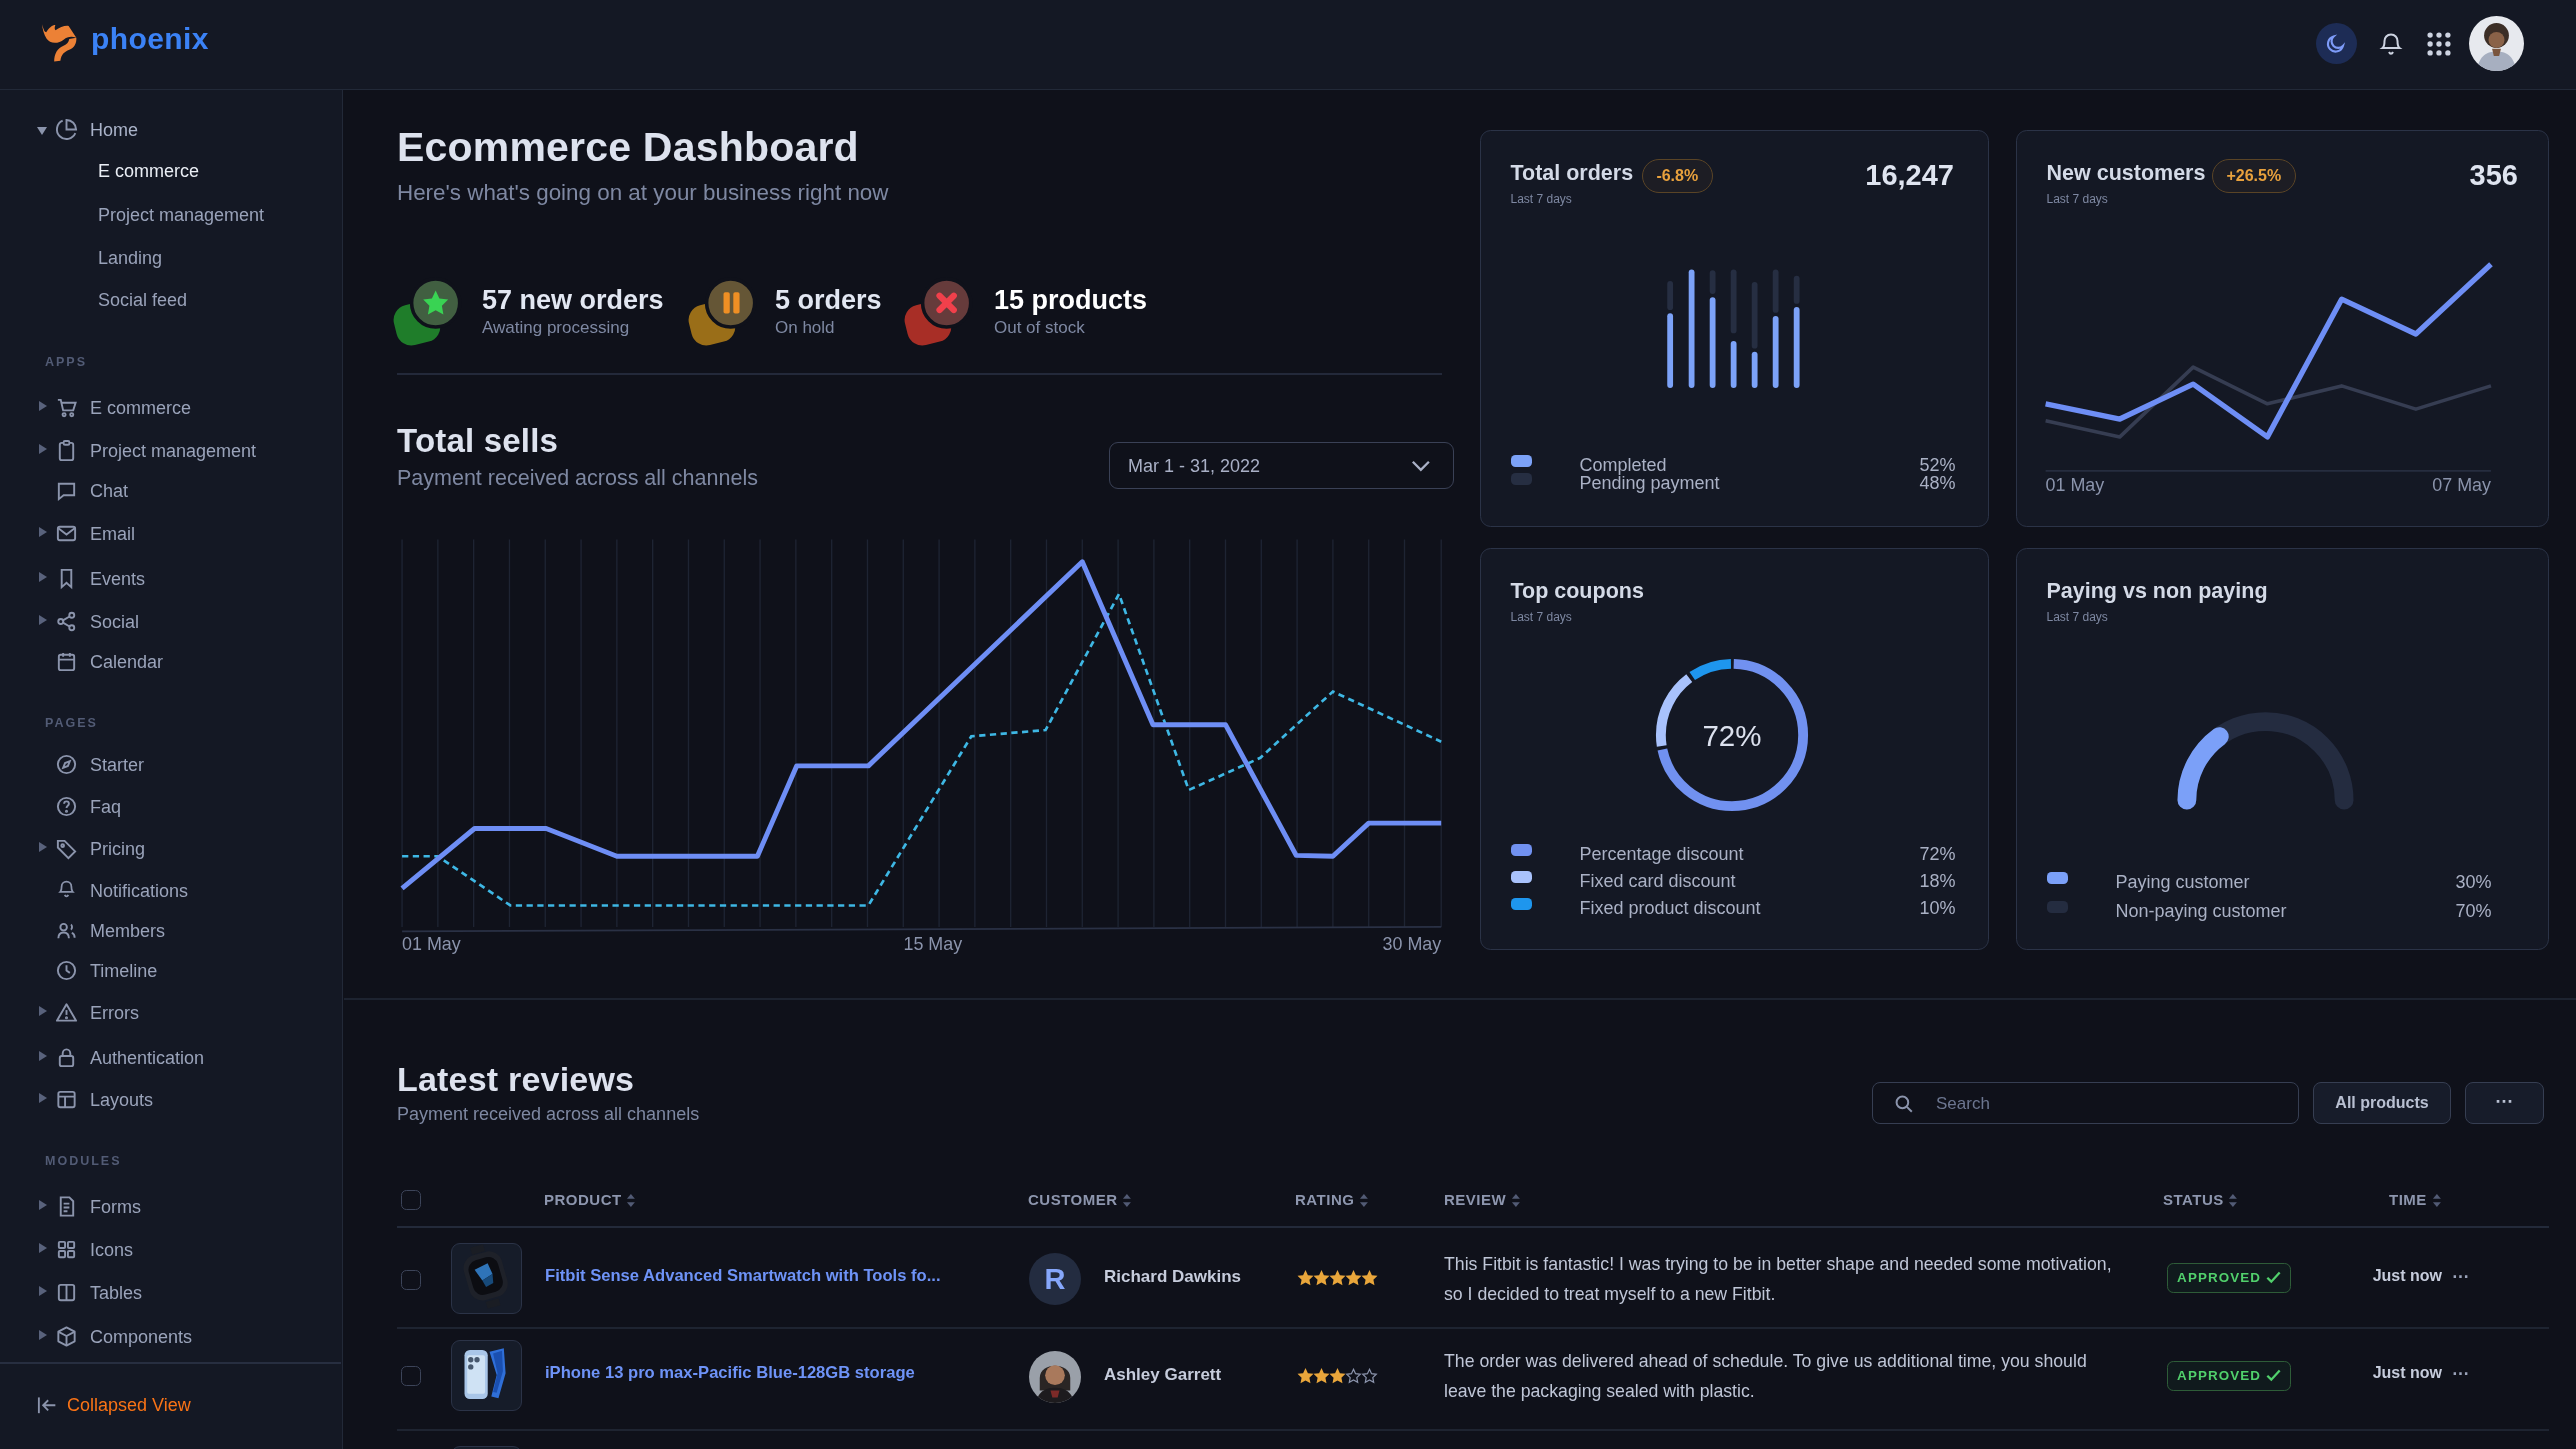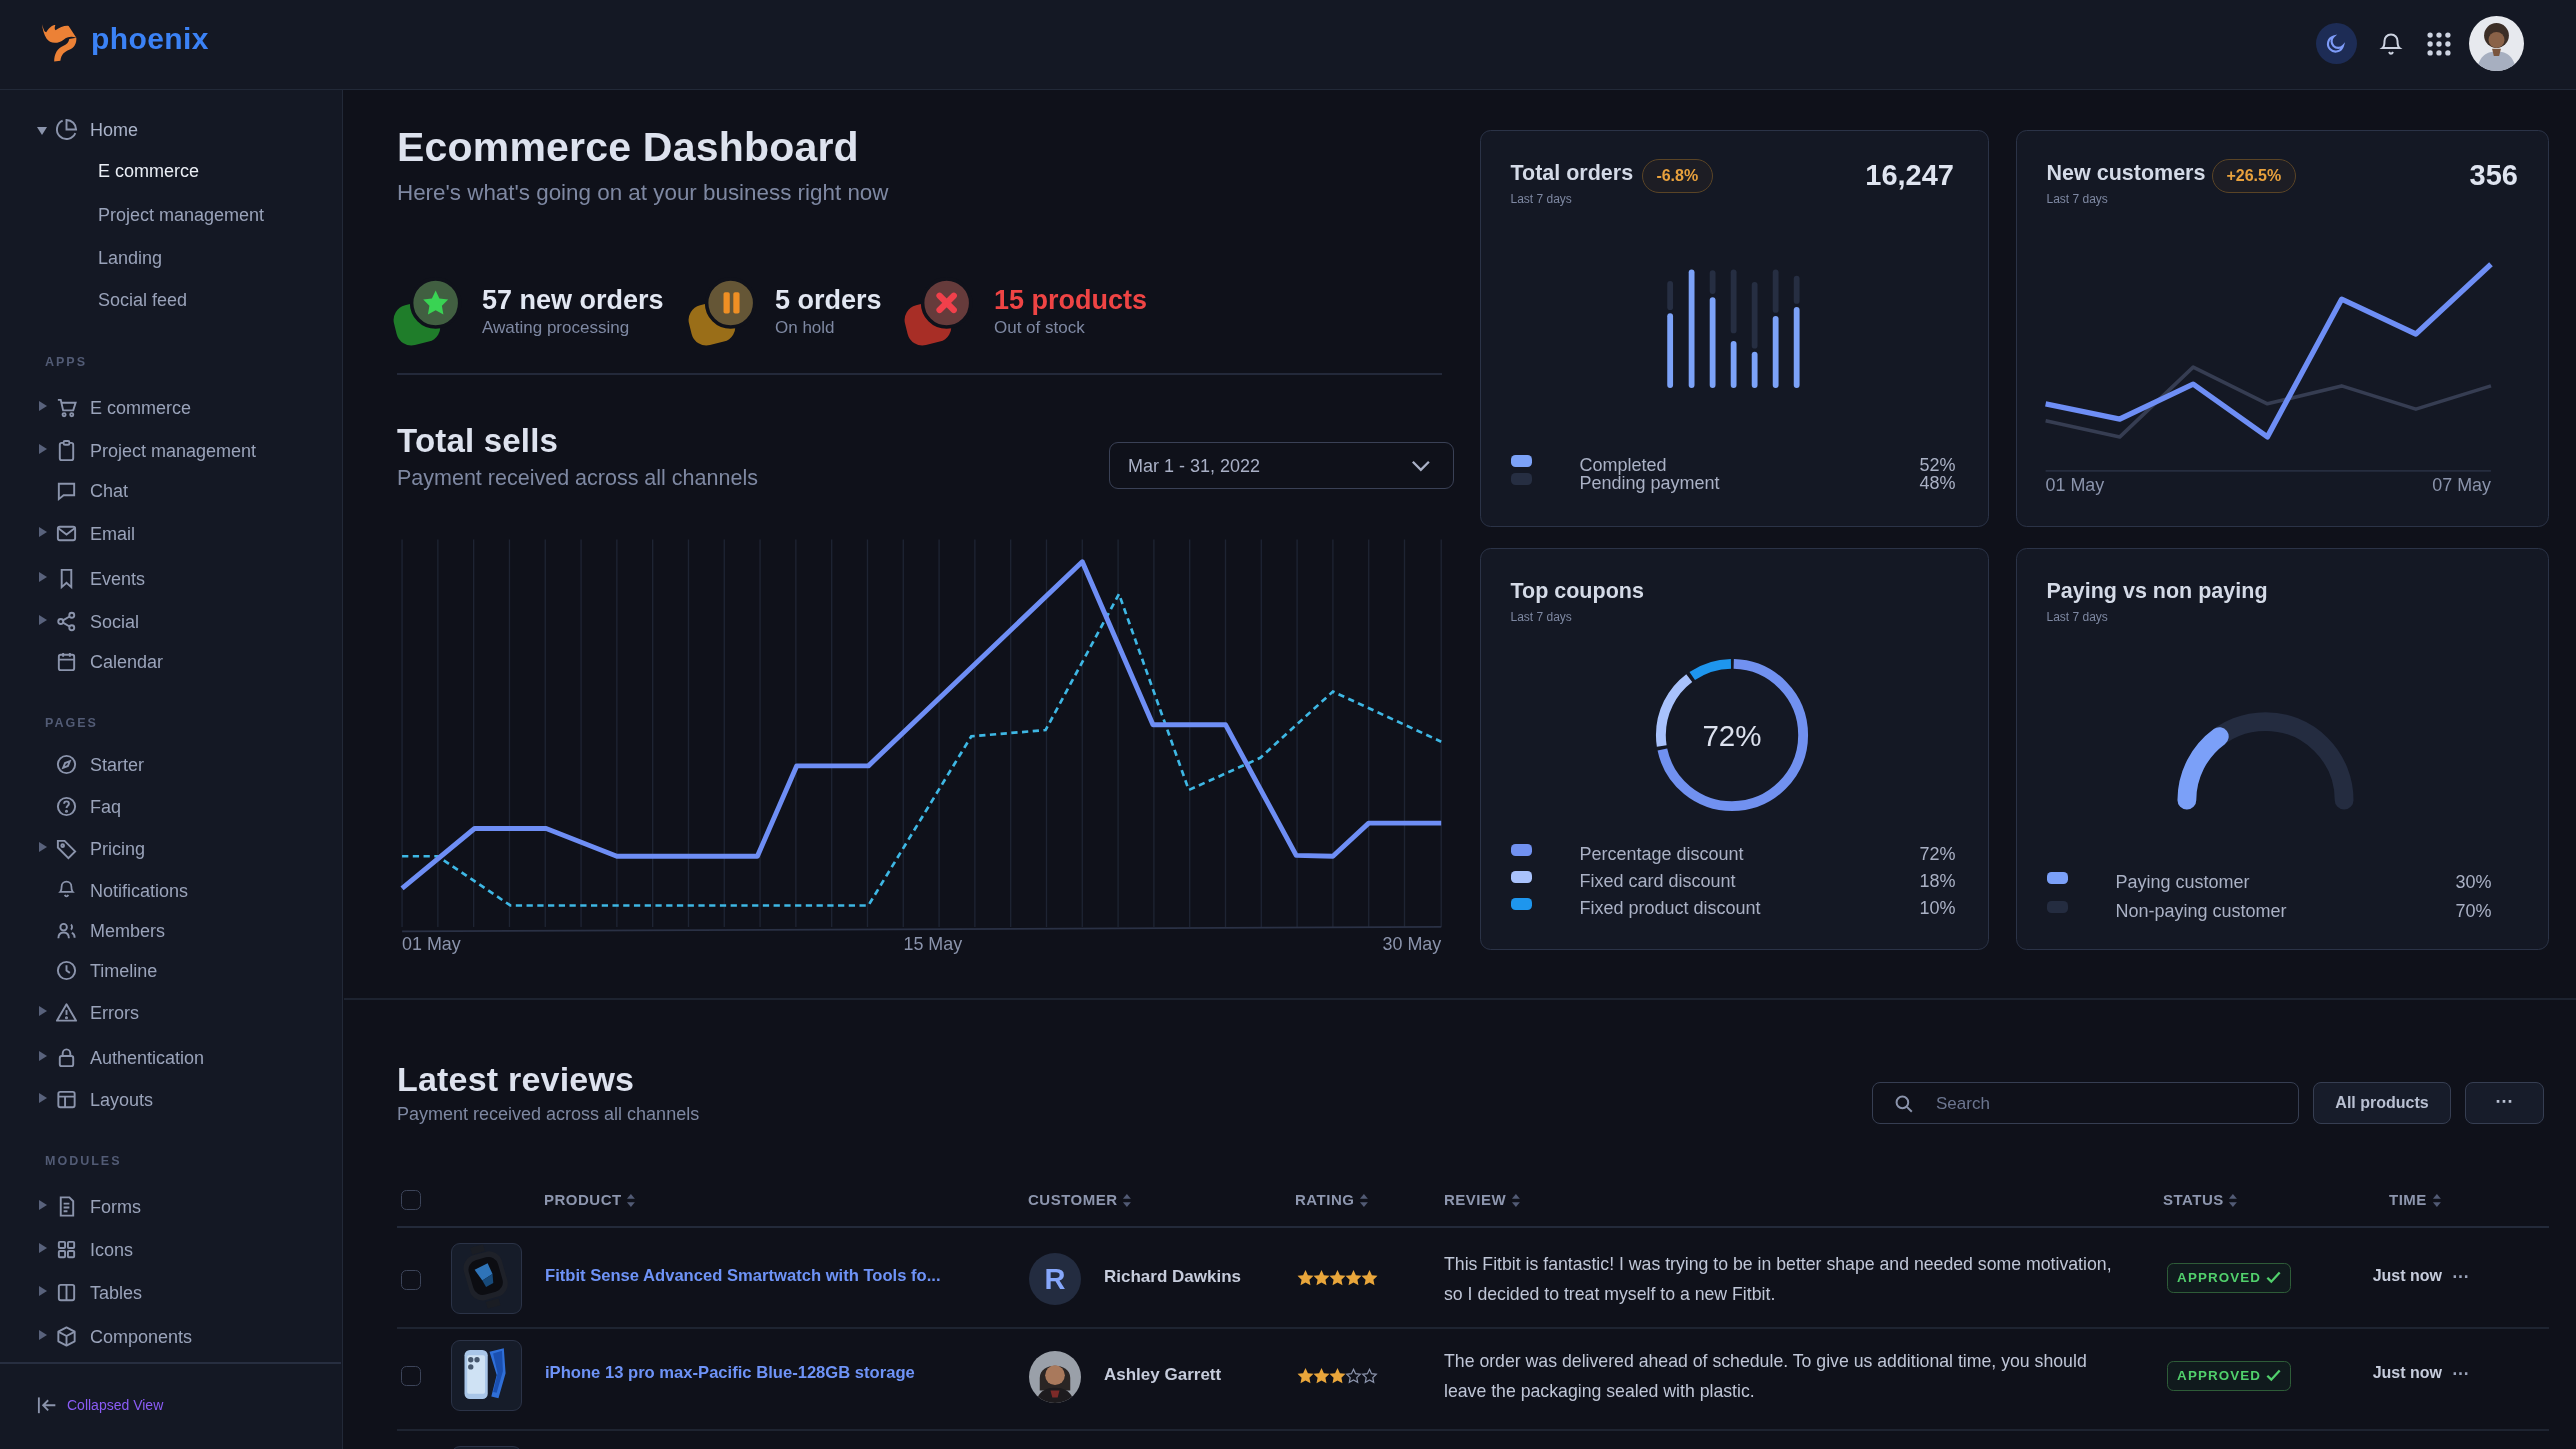--- a/index.html
+++ b/index.html
@@ -272,21 +272,21 @@
         <path d="M3.8 7.2 L12 11.5 L20.2 7.2 M12 11.5 V21"></path>
       </svg>
     <span class="ntext">Components</span>
   </div>
 
   <div class="abs" style="left:0;top:1272px;width:341px;height:1.8px;background:#272e40"></div>
   <svg class="abs" style="left:36px;top:1305px" width="21.5" height="20.6" viewBox="0 0 30 28" fill="none" stroke="#8b94ac" stroke-width="2.6">
       <path d="M4 3 V25"></path>
       <path d="M27 14 H10 M17 7 L10 14 L17 21"></path>
     </svg>
-  <div class="abs" style="left:67px;top:1315px;transform:translateY(-50%);font-size:14px;font-weight:400;color:#8b5cf6">Collapsed View</div>
+  <div class="abs" style="left:67px;top:1315px;transform:translateY(-50%);font-size:18px;font-weight:400;color:#f97316">Collapsed View</div>
 </div>
 
 <div class="h1" style="left:397px;top:124px;font-size:41px;">Ecommerce Dashboard</div>
 <div class="sub" style="left:397px;top:180px;">Here's what's going on at your business right now</div>
 
 <div id="statsrow">
 
   <svg class="abs" style="left:392px;top:274px" width="98" height="81" viewBox="0 0 110 90">
     <rect x="3" y="32" width="50" height="46" rx="17" fill="#1f7d2a" transform="rotate(-14 28 55)"></rect>
     <circle cx="49" cy="32" r="27" fill="#415f41" stroke="#0f111a" stroke-width="4"></circle>
@@ -302,21 +302,21 @@
     <rect x="52" y="20" width="7" height="24" rx="2" fill="#ef8f24"></rect>
   </svg>
   <div class="abs" style="left:775px;top:285px;font-size:27px;font-weight:700;color:#e2e7f2;white-space:nowrap">5 orders</div>
   <div class="abs" style="left:775px;top:318px;font-size:17px;color:#7e88a2;white-space:nowrap">On hold</div>
 
   <svg class="abs" style="left:903px;top:274px" width="98" height="81" viewBox="0 0 110 90">
     <rect x="3" y="32" width="50" height="46" rx="17" fill="#a82e26" transform="rotate(-14 28 55)"></rect>
     <circle cx="49" cy="32" r="27" fill="#663b3b" stroke="#0f111a" stroke-width="4"></circle>
     <path d="M41 24 L57 40 M57 24 L41 40" stroke="#f1404b" stroke-width="7" stroke-linecap="round"></path>
   </svg>
-  <div class="abs" style="left:994px;top:285px;font-size:27px;font-weight:700;color:#ef4444;white-space:nowrap">15 products</div>
+  <div class="abs" style="left:994px;top:285px;font-size:27px;font-weight:700;color:#ffffff;white-space:nowrap">15 products</div>
   <div class="abs" style="left:994px;top:318px;font-size:17px;color:#7e88a2;white-space:nowrap">Out of stock</div>
 </div>
 <div class="abs" style="left:397px;top:373px;width:1045px;height:1.8px;background:#23293a"></div>
 
 <div class="h1" style="left:397px;top:422px;font-size:33px;">Total sells</div>
 <div class="sub" style="left:397px;top:466px;font-size:21.5px;">Payment received across all channels</div>
 
 <div class="abs" style="left:1109px;top:442px;width:345px;height:47px;border:1.8px solid #3a4156;border-radius:9px;">
   <div class="abs" style="left:18px;top:12.5px;font-size:18px;color:#a9b0c6;">Mar 1 - 31, 2022</div>
   <svg class="abs" style="left:301px;top:17px" width="19.7" height="12.5" viewBox="0 0 22 14" fill="none" stroke="#a9b0c6" stroke-width="2.6">

